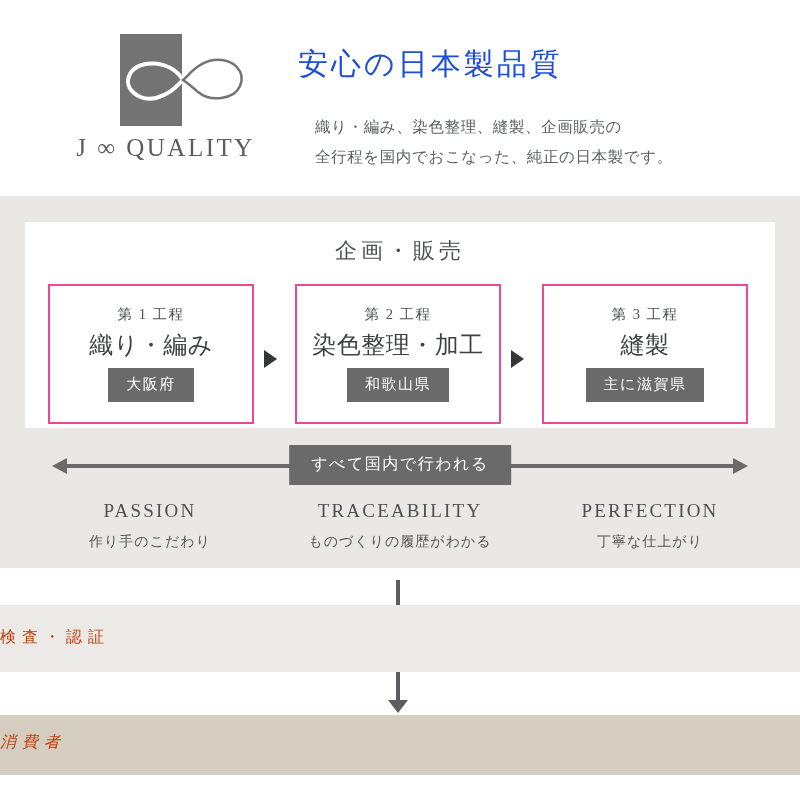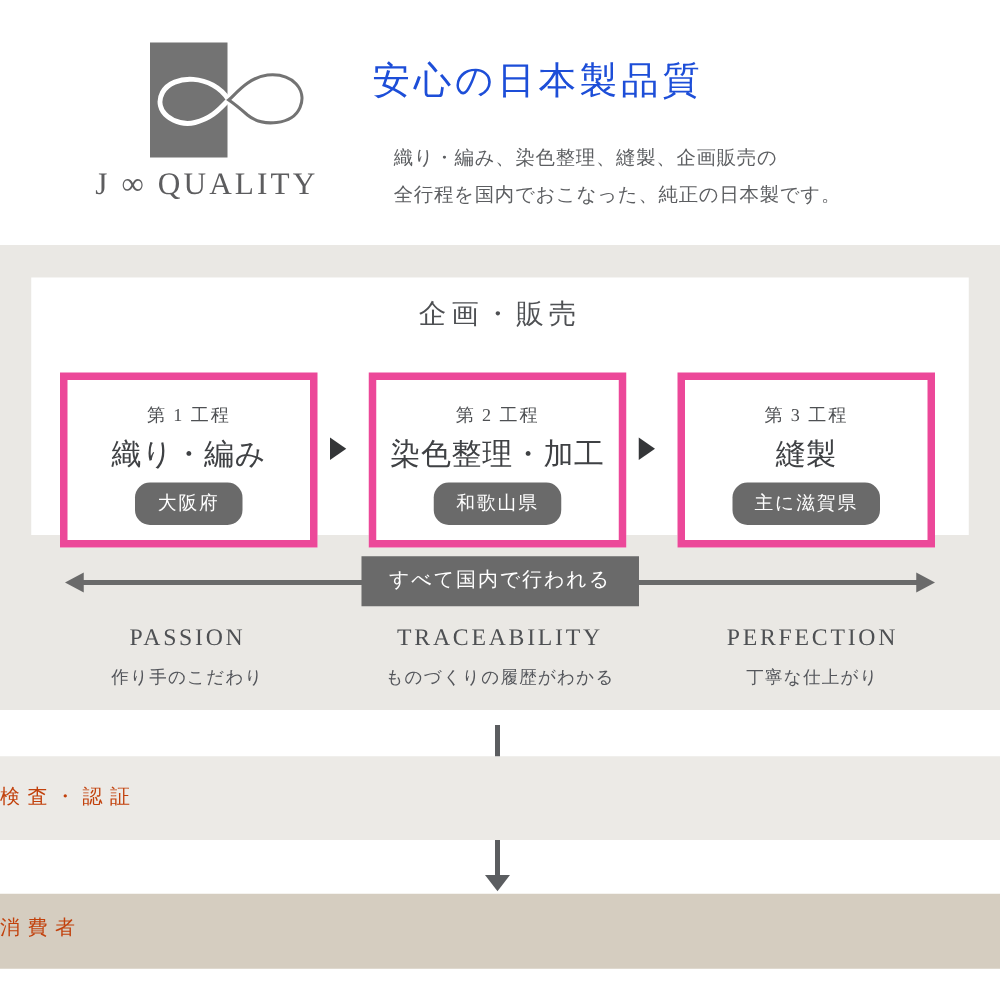--- a/index.html
+++ b/index.html
@@ -30,31 +30,31 @@
   .band-main  { top: 196px; height: 372px; background: #eae8e4; }
   .band-insp  { top: 605px; height: 67px;  background: #eceae6; }
   .band-cons  { top: 715px; height: 60px;  background: #d5cdc0; }
 
   
   .white-panel { position: absolute; left: 25px; top: 222px; width: 750px; height: 206px; background: #ffffff; }
   .panel-label { position: absolute; left: 0; top: 236px; width: 800px; text-align: center;
     font-size: 22px; color: #4e5053; letter-spacing: 4px; }
 
   
-  .pbox { position: absolute; top: 298px; height: 140px; background: #ffffff; border: 6px solid #ec4899; }
+  .pbox { position: absolute; top: 284px; height: 140px; background: #ffffff; border: 2px solid #ec4899; }
   .pbox-1 { left: 48px;  width: 206px; }
   .pbox-2 { left: 295px; width: 206px; }
   .pbox-3 { left: 542px; width: 206px; }
   .pstep  { position: absolute; left: 0; top: 19px; width: 100%; text-align: center;
     font-size: 14.5px; color: #4e5053; letter-spacing: 1.5px; }
   .ptitle { position: absolute; left: 0; top: 43px; width: 100%; text-align: center;
     font-size: 24px; color: #3f4144; letter-spacing: 0.5px; white-space: nowrap; }
   .pbadge-wrap { position: absolute; left: 0; top: 82px; width: 100%; text-align: center; }
   .pbadge { display: inline-block; background: #6a6a6a; color: #ffffff;
-    font-size: 15px; letter-spacing: 1.5px; padding: 7px 18px 8px; border-radius: 12px; }
+    font-size: 15px; letter-spacing: 1.5px; padding: 7px 18px 8px; }
 
   
   .tri { position: absolute; top: 350px; width: 0; height: 0;
     border-top: 9px solid transparent; border-bottom: 9px solid transparent; border-left: 13px solid #343638; }
   .tri-a { left: 264px; }
   .tri-b { left: 511px; }
 
   
   .dbar { position: absolute; left: 52px; top: 458px; width: 696px; height: 16px; }
   .dbar-line { position: absolute; left: 14px; top: 6px; width: 668px; height: 4px; background: #6a6a6a; }
@@ -77,21 +77,21 @@
   .varrow { position: absolute; left: 396px; width: 4px; background: #5b5d60; }
   .varrow-1 { top: 580px; height: 25px; }
   .varrow-2 { top: 672px; height: 30px; }
   .vhead { position: absolute; left: 388px; width: 0; height: 0;
     border-left: 10px solid transparent; border-right: 10px solid transparent; border-top: 13px solid #5b5d60; }
   .vhead-2 { top: 700px; }
 
   .band-text { position: absolute; left: 0; width: 800px; text-align: left;
     font-size: 16px; color: #c2410c; letter-spacing: 6px; }
   .insp-text { top: 627px; }
-  .cons-text { top: 732px; }
+  .cons-text { top: 732px; font-style: italic; }
 </style>
 </head>
 <body>
 
 <div id="page">
 
   <div class="header">
 
     <div class="logo-wrap">
       <div class="logo-mark">

